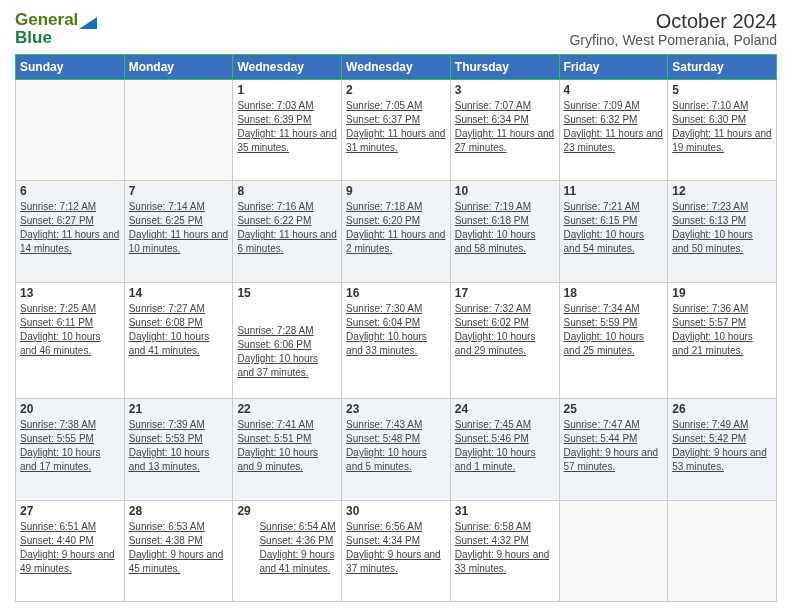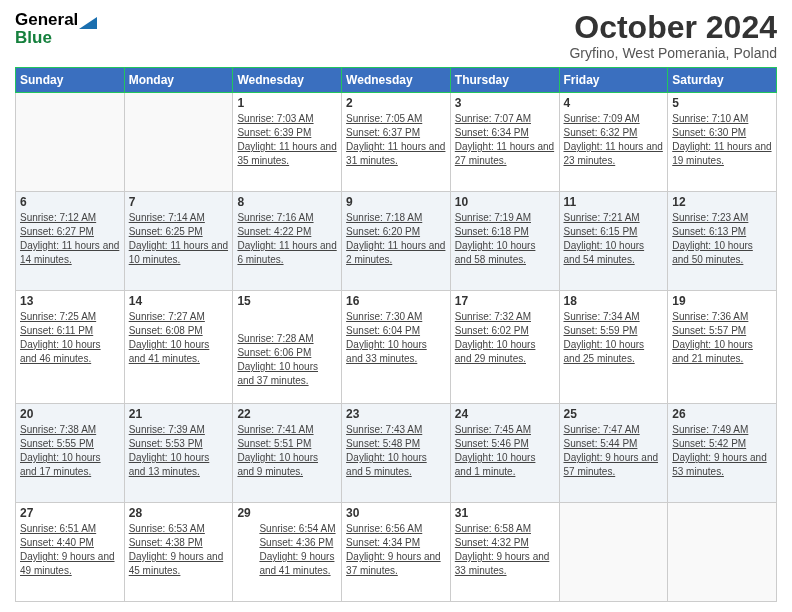--- a/index.html
+++ b/index.html
@@ -29,22 +29,22 @@
       align-items: flex-start;
     }
     .logo-row {
       display: flex;
       align-items: center;
     }
     .title-section {
       text-align: right;
     }
     .month-title {
-      font-size: 32px;
-      font-weight: bold;
+      font-size: 20px;
+      font-weight: normal;
       color: #333;
       line-height: 1.1;
     }
     .location {
       font-size: 14px;
       color: #555;
     }
     .calendar {
       flex: 1;
       border: 1px solid #ccc;
@@ -89,21 +89,21 @@
       background: #f0f4f8;
     }
   </style>
 </head>
 <body>
 
 <div class="page">
   <div class="header">
     <div class="logo">
       <div class="logo-row">
-        <span style="font-size:17px;font-weight:bold;color:#000000;">General</span>
+        <span style="font-size:17px;font-weight:bold;color:#4d7c0f;">General</span>
         <svg width="18" height="18" viewBox="0 0 18 18" style="margin-left:1px;">
           <polygon points="0,18 18,18 18,6" fill="#1a6faf"></polygon>
         </svg>
       </div>
       <span style="font-size:17px;font-weight:bold;color:#15803d;margin-top:-2px;">Blue</span>
     </div>
     <div class="title-section">
       <div class="month-title">October 2024</div>
       <div class="location">Gryfino, West Pomerania, Poland</div>
     </div>
@@ -165,21 +165,21 @@
           </td>
           <td>
             <div class="day-number">7</div>
             <div class="day-info" style="white-space: pre-line;">Sunrise: 7:14 AM
 Sunset: 6:25 PM
 Daylight: 11 hours and 10 minutes.</div>
           </td>
           <td>
             <div class="day-number">8</div>
             <div class="day-info" style="white-space: pre-line;">Sunrise: 7:16 AM
-Sunset: 4:22 PM
+Sunset: 6:22 PM
 Daylight: 11 hours and 6 minutes.</div>
           </td>
           <td>
             <div class="day-number">9</div>
             <div class="day-info" style="white-space: pre-line;">Sunrise: 7:18 AM
 Sunset: 6:20 PM
 Daylight: 11 hours and 2 minutes.</div>
           </td>
           <td>
             <div class="day-number">10</div>

